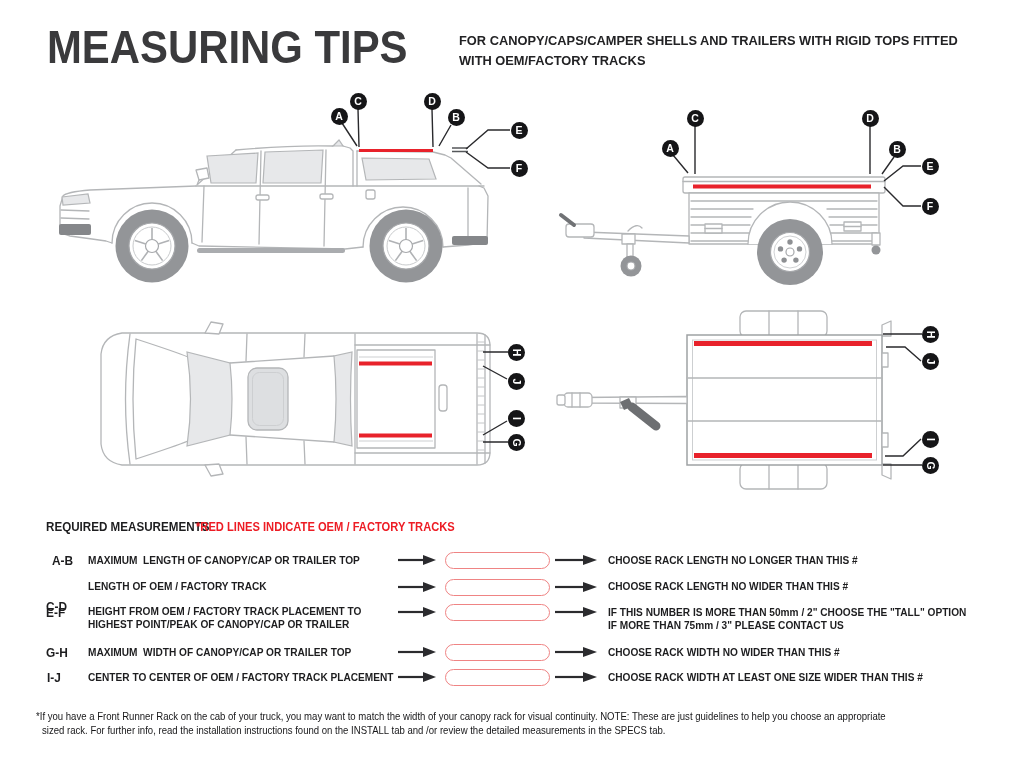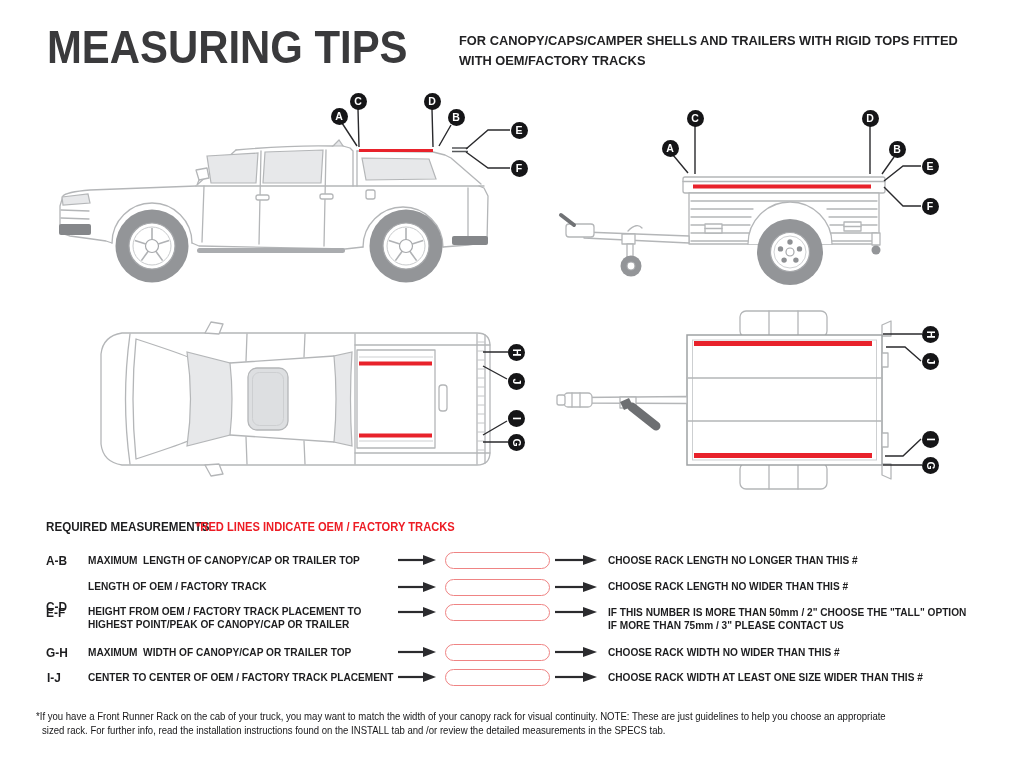--- a/index.html
+++ b/index.html
@@ -201,21 +201,21 @@
   <div class="abs badge rot" style="left:507.5px;top:433.5px">G</div>
 
   <div class="abs badge rot" style="left:921.5px;top:325.5px">H</div>
   <div class="abs badge rot" style="left:921.5px;top:352.5px">J</div>
   <div class="abs badge rot" style="left:921.5px;top:430.5px">I</div>
   <div class="abs badge rot" style="left:921.5px;top:456.5px">G</div>
 
   <div class="abs sec-title">REQUIRED MEASUREMENTS</div>
   <div class="abs sec-note">*RED LINES INDICATE OEM / FACTORY TRACKS</div>
 
-  <div class="abs code" style="left:46px;top:553.5px">A-B</div>
+  <div class="abs code" style="left:52px;top:553.5px">A-B</div>
   <div class="abs desc" style="left:88px;top:553.5px">MAXIMUM  LENGTH OF CANOPY/CAP OR TRAILER TOP</div>
   <svg class="arrowsvg" style="left:398px;top:554px" width="38" height="12">
       <line x1="0" y1="6" x2="27" y2="6"></line>
       <polygon points="25,1 38,6 25,11"></polygon>
     </svg>
   <div class="abs capsule" style="left:445px;top:552px"></div>
   <svg class="arrowsvg" style="left:555px;top:554px" width="42" height="12">
       <line x1="0" y1="6" x2="30" y2="6"></line>
       <polygon points="28,1 42,6 28,11"></polygon>
     </svg>

